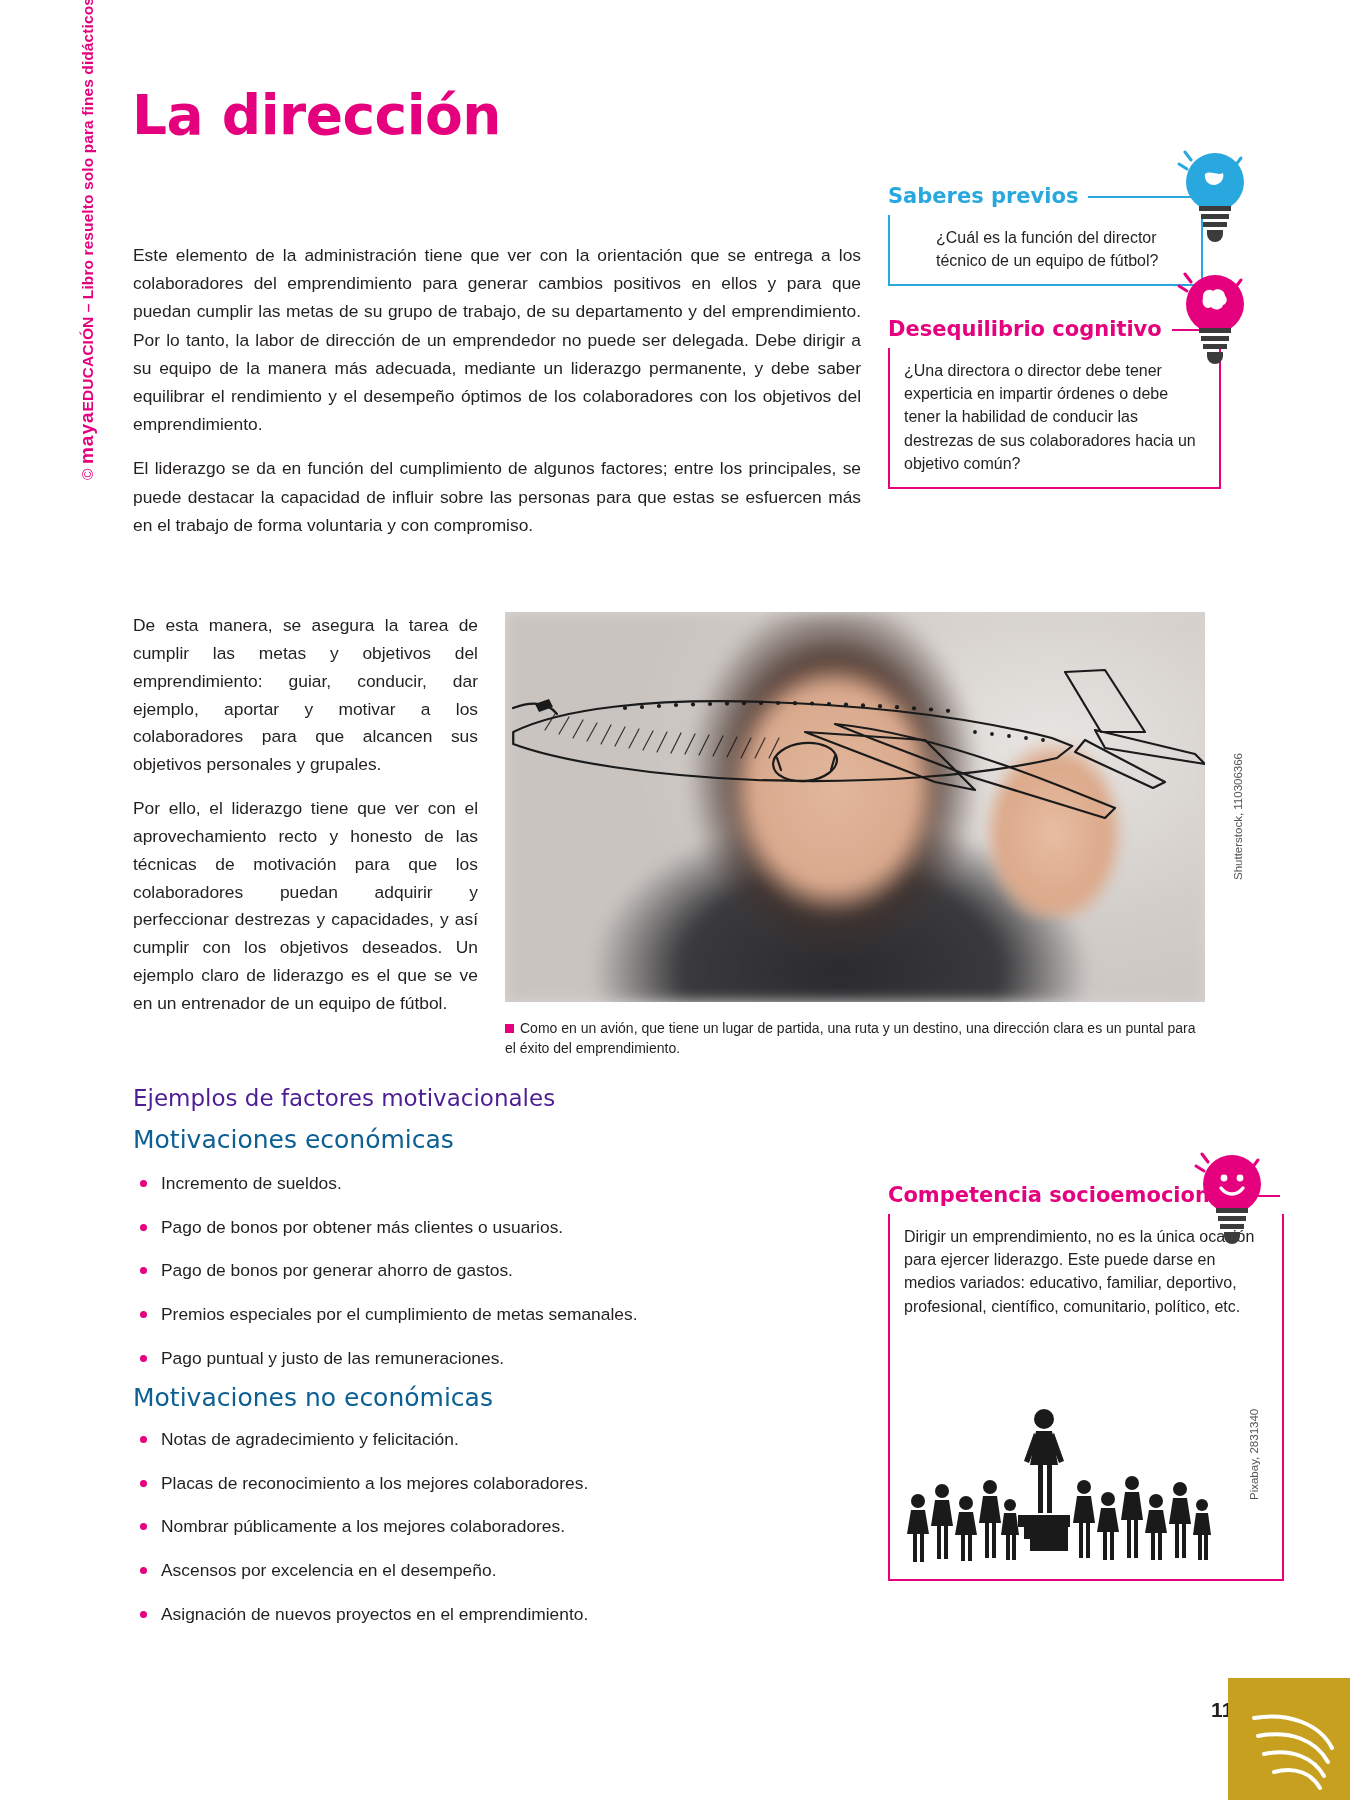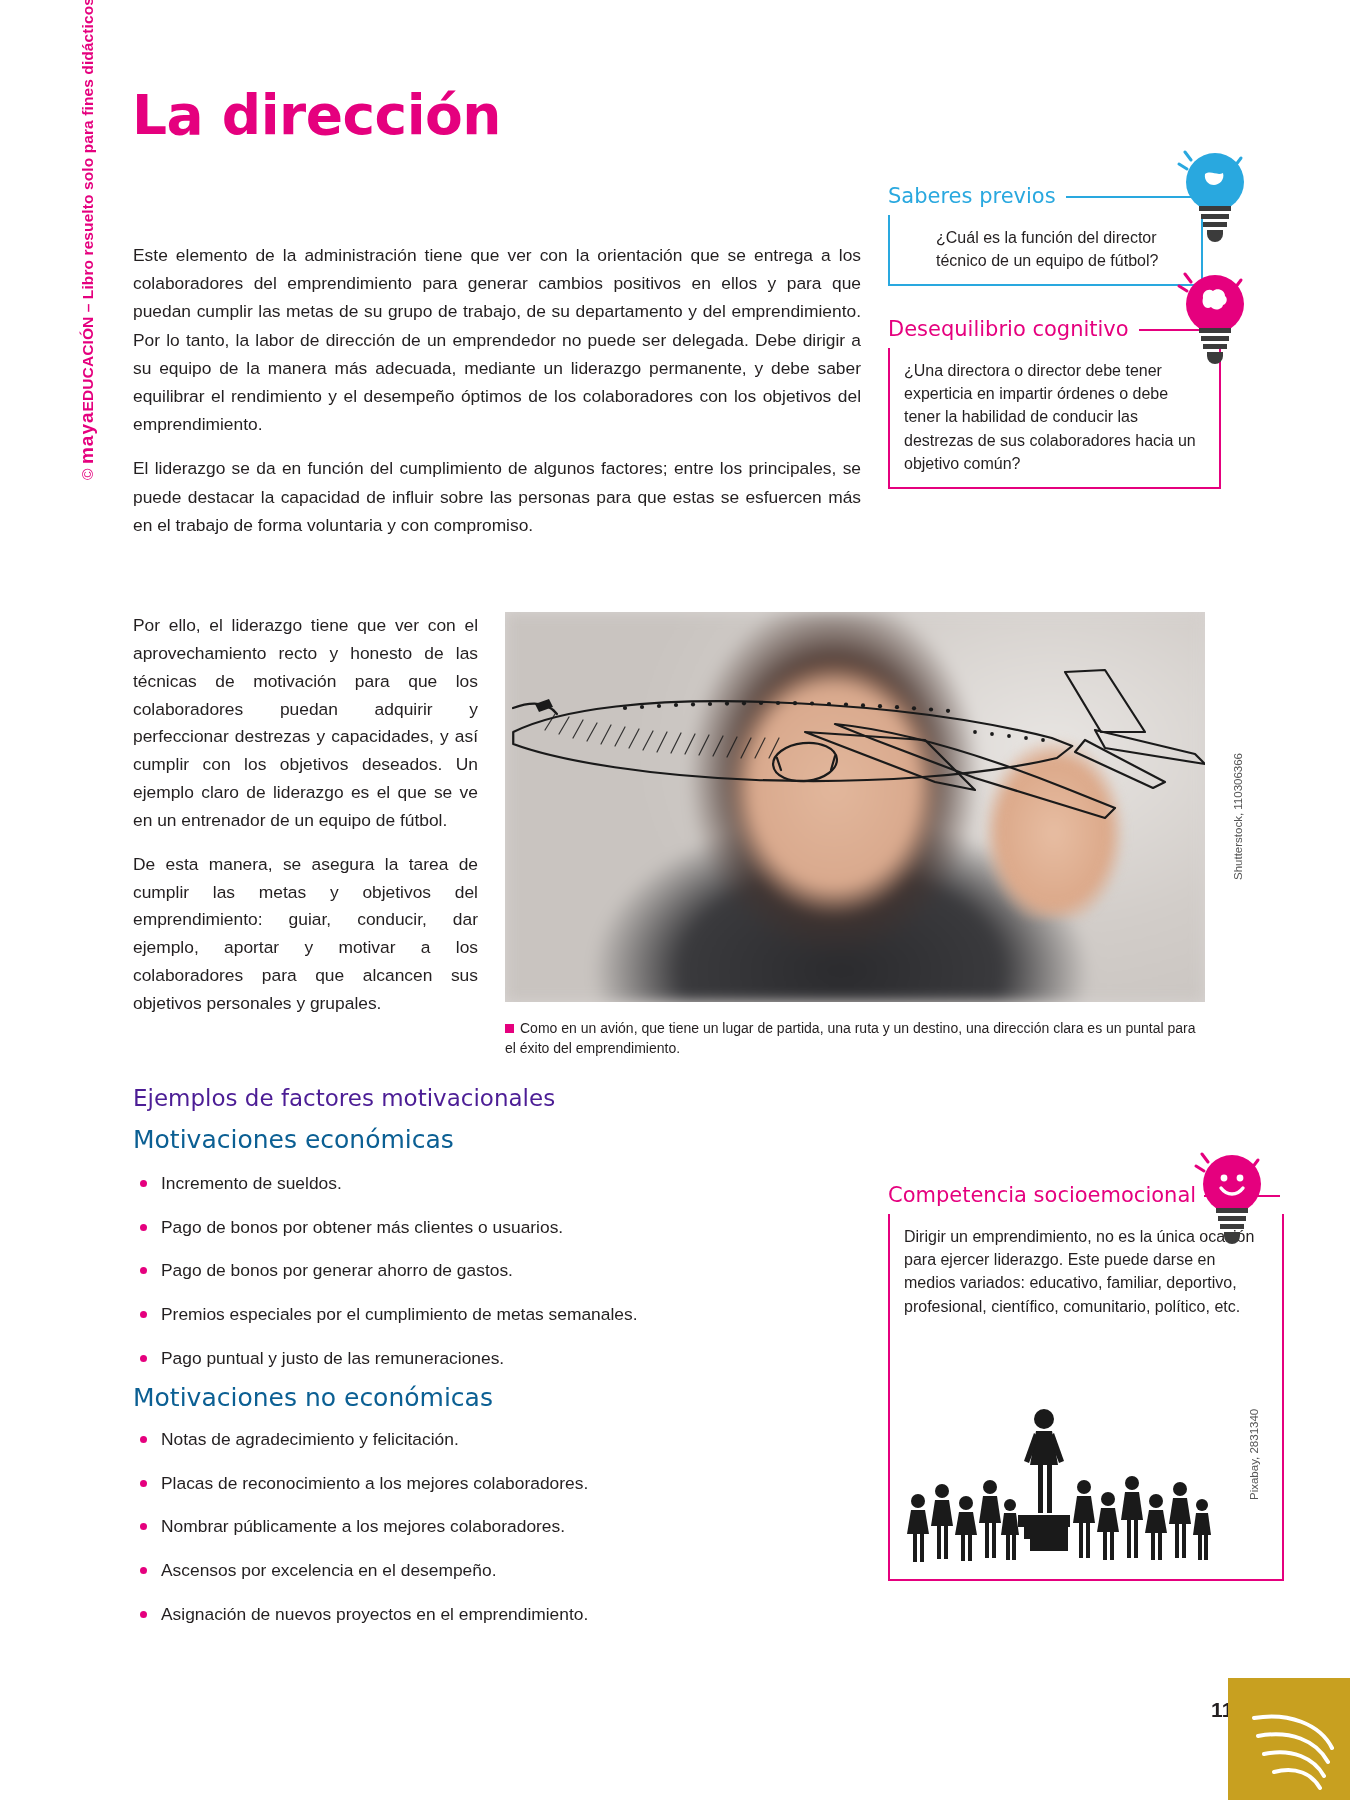--- a/index.html
+++ b/index.html
@@ -205,21 +205,21 @@
   ul.list-eco { top: 1172px; width: 640px; }
   ul.list-noeco { top: 1428px; width: 640px; }
 
   
   .box {
     position: absolute;
   }
   .box-title {
     font-size: 21px;
     font-family: "DejaVu Sans", sans-serif;
-    font-weight: normal;
+    font-weight: bold;
     line-height: 1;
     display: inline-block;
   }
   .box-title.magenta { color: #e5007e; }
   .box-body {
     font-size: 16px;
     line-height: 1.45;
     color: #231f20;
     padding: 11px 14px 12px 14px;
   }
@@ -324,22 +324,22 @@
   </div>
 
   <div class="title">La dirección</div>
 
   <div class="col-main">
     <p>Este elemento de la administración tiene que ver con la orientación que se entrega a los colaboradores del emprendimiento para generar cambios positivos en ellos y para que puedan cumplir las metas de su grupo de trabajo, de su departamento y del emprendimiento. Por lo tanto, la labor de dirección de un emprendedor no puede ser delegada. Debe dirigir a su equipo de la manera más adecuada, mediante un liderazgo permanente, y debe saber equilibrar el rendimiento y el desempeño óptimos de los colaboradores con los objetivos del emprendimiento.</p>
     <p>El liderazgo se da en función del cumplimiento de algunos factores; entre los principales, se puede destacar la capacidad de influir sobre las personas para que estas se esfuercen más en el trabajo de forma voluntaria y con compromiso.</p>
   </div>
 
   <div class="col-narrow">
+    <p>De esta manera, se asegura la tarea de cumplir las metas y objetivos del emprendimiento: guiar, conducir, dar ejemplo, aportar y motivar a los colaboradores para que alcancen sus objetivos personales y grupales.</p>
     <p>Por ello, el liderazgo tiene que ver con el aprovechamiento recto y honesto de las técnicas de motivación para que los colaboradores puedan adquirir y perfeccionar destrezas y capacidades, y así cumplir con los objetivos deseados. Un ejemplo claro de liderazgo es el que se ve en un entrenador de un equipo de fútbol.</p>
-    <p>De esta manera, se asegura la tarea de cumplir las metas y objetivos del emprendimiento: guiar, conducir, dar ejemplo, aportar y motivar a los colaboradores para que alcancen sus objetivos personales y grupales.</p>
   </div>
 
   <div class="photo">
     <div class="bg"></div>
     <div class="hand"></div>
     <svg class="plane" viewBox="0 0 700 390">
       <g fill="none" stroke="#1a1a1a" stroke-width="2.2" stroke-linejoin="round" stroke-linecap="round">
 
         <path d="M12 60 C 60 36, 150 26, 260 30 C 380 34, 470 48, 540 66 L 560 74 L 545 86 C 470 104, 360 112, 250 108 C 150 104, 60 90, 12 72 Z" transform="translate(-4,60) scale(1.02,1.0)"></path>
 

